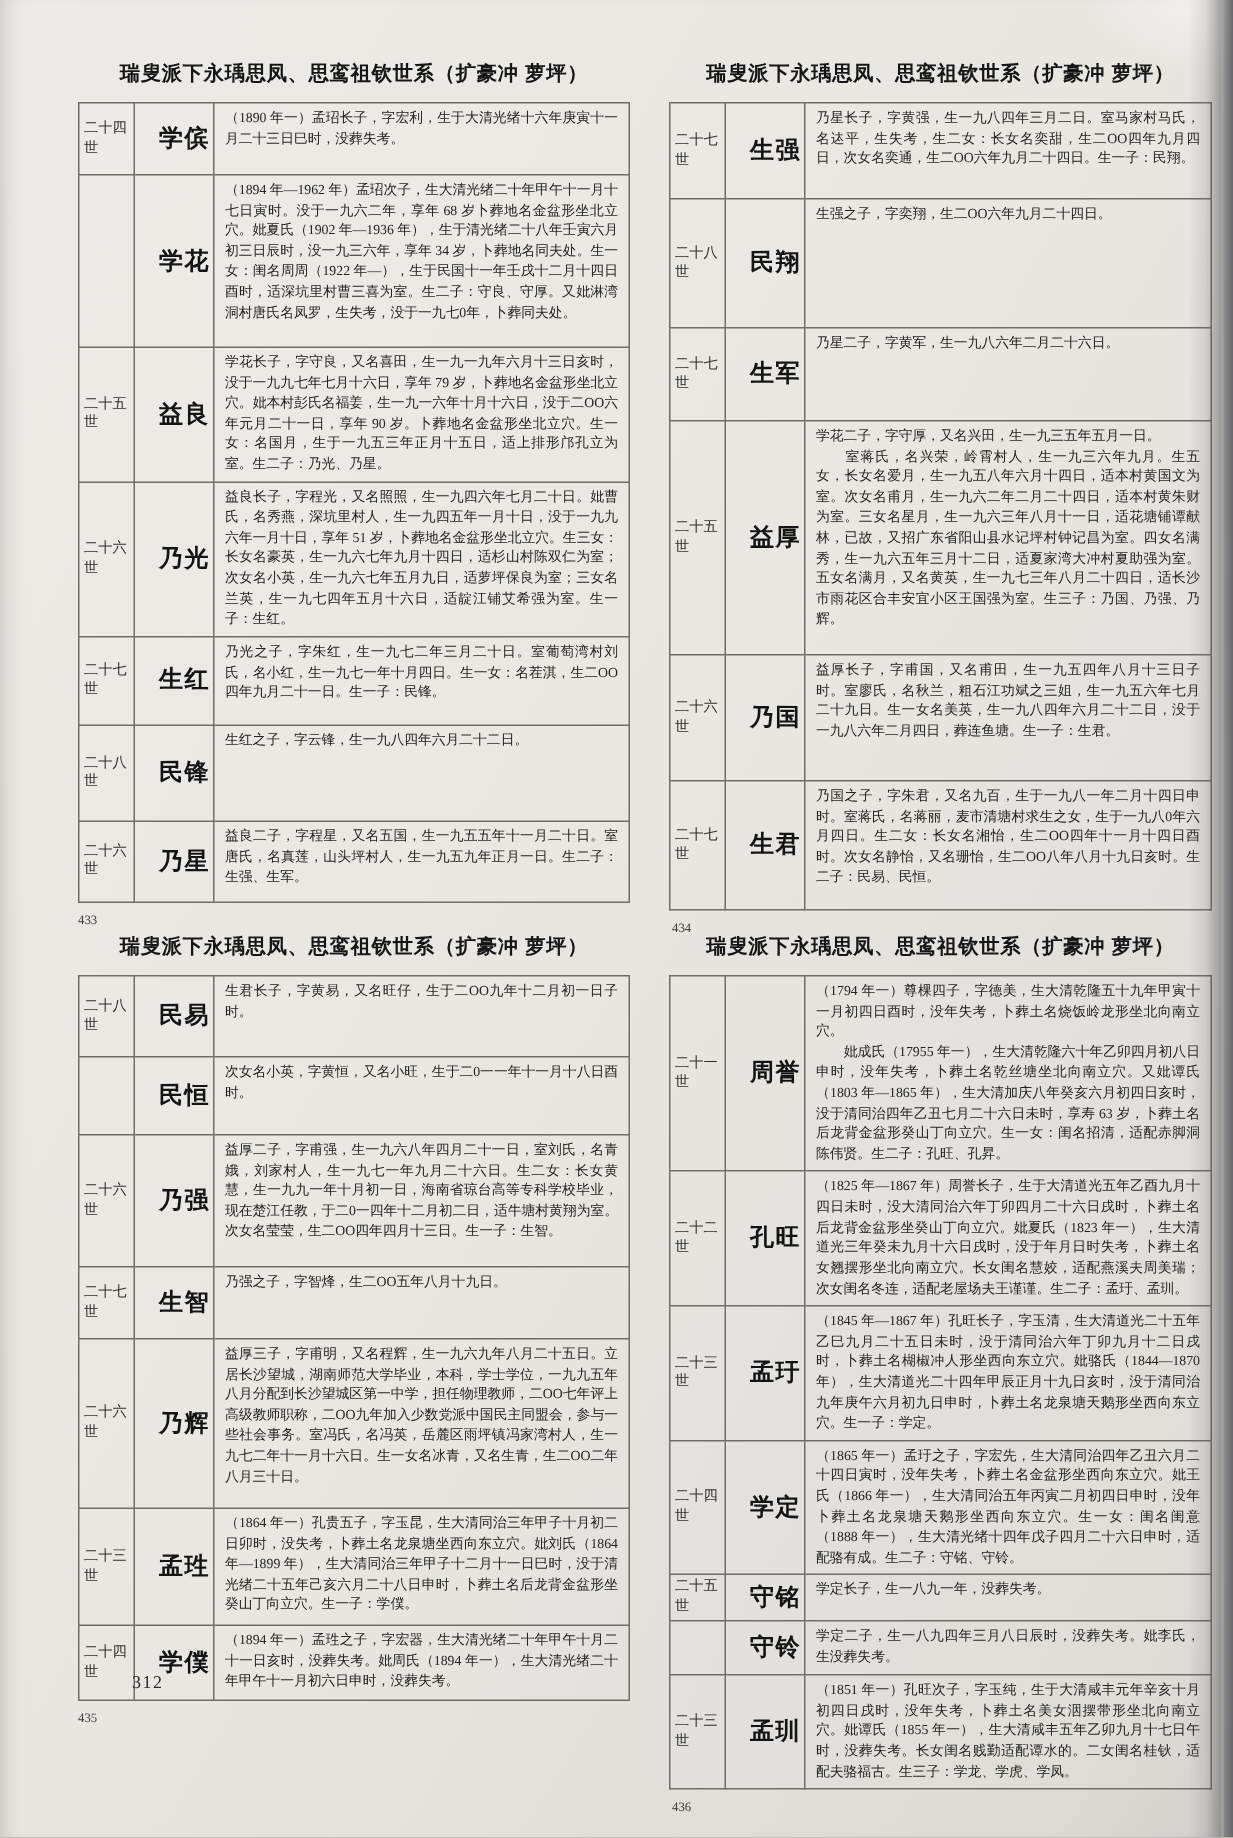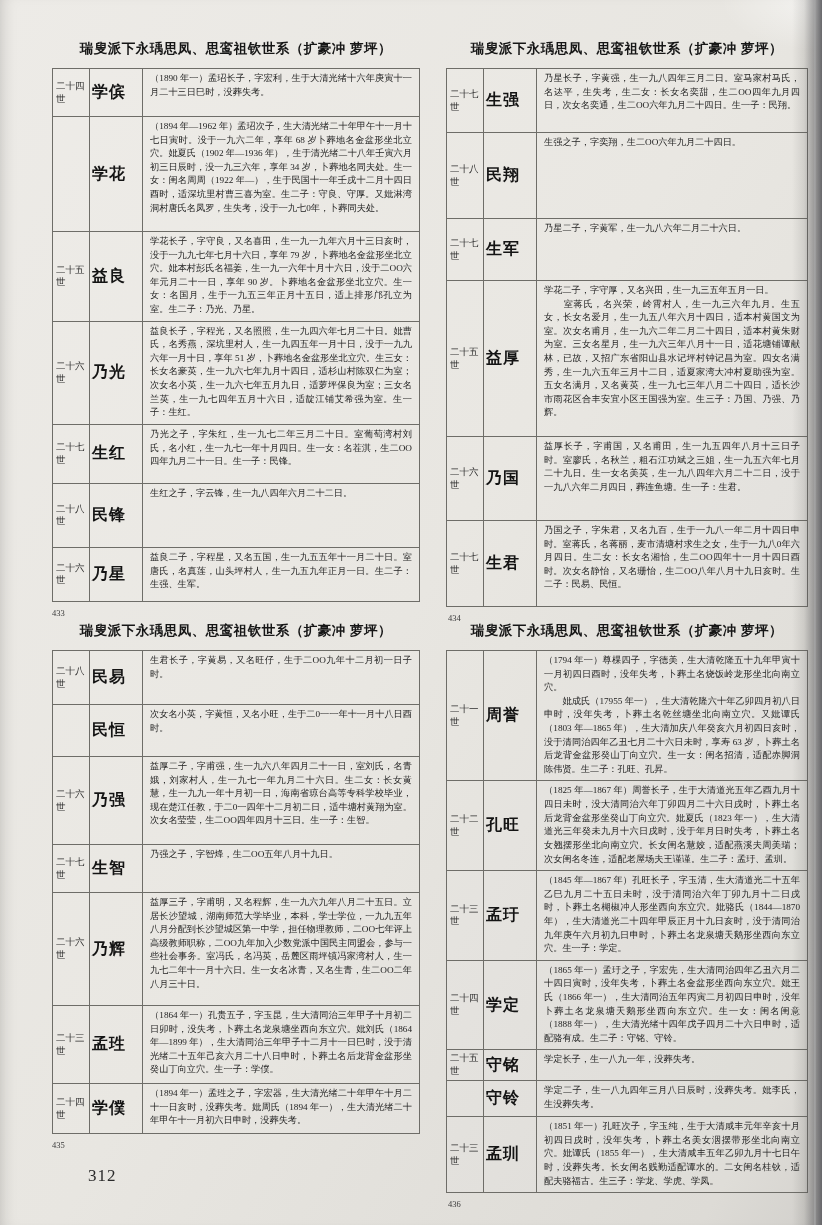--- a/index.html
+++ b/index.html
@@ -18,31 +18,31 @@
     margin:0 0 10px 0;text-align:center;font-size:13.5px;font-weight:bold;
     letter-spacing:.5px;font-family:"Liberation Sans","DejaVu Sans",sans-serif;color:#161616;
   }
   table.gtable{width:100%;border-collapse:collapse;table-layout:fixed;background:rgba(255,255,255,0.06);}
   table.gtable td{border:1px solid #6e6d68;}
   td.gen{
     width:30px;font-size:9.5px;line-height:1.35;padding:2px 3px;
     word-break:break-all;vertical-align:middle;color:#2c2c2c;
   }
   td.name{
-    width:48px;font-size:16px;font-weight:bold;text-align:left;letter-spacing:1px;
+    width:48px;font-size:16px;font-weight:bold;text-align:right;letter-spacing:1px;
     vertical-align:middle;padding:2px;font-family:"Liberation Sans","DejaVu Sans",sans-serif;color:#141414;
   }
   td.desc{
     font-size:9.2px;line-height:1.48;padding:3px 7px 4px 7px;text-align:justify;
     vertical-align:top;white-space:pre-line;color:#232323;
   }
   .folio{font-size:8.5px;color:#3a3a3a;margin-top:6px;}
   .folio.right{padding-right:12px;}
   .folio.left{text-align:left;padding-left:2px;}
-  .book-number{position:absolute;left:88px;top:1166px;font-size:17px;letter-spacing:1px;color:#2a2a2a;}
+  .book-number{position:absolute;left:88px;top:1114px;font-size:12px;letter-spacing:1px;color:#2a2a2a;}
   .edge-highlight{position:absolute;top:0;right:6px;width:2px;height:100%;background:rgba(251,251,248,.75);}
   .edge-shadow{
     position:absolute;top:0;right:0;width:30px;height:100%;
     background:linear-gradient(to right,rgba(90,90,88,0) 0%,rgba(90,90,88,.15) 40%,rgba(70,70,74,.5) 78%,rgba(96,96,100,.95) 100%);
   }
   .corner-shade{
     position:absolute;top:0;right:0;width:120px;height:60px;
     background:radial-gradient(ellipse at top right,rgba(255,255,255,.55) 0%,rgba(255,255,255,0) 60%);
   }
 </style>

